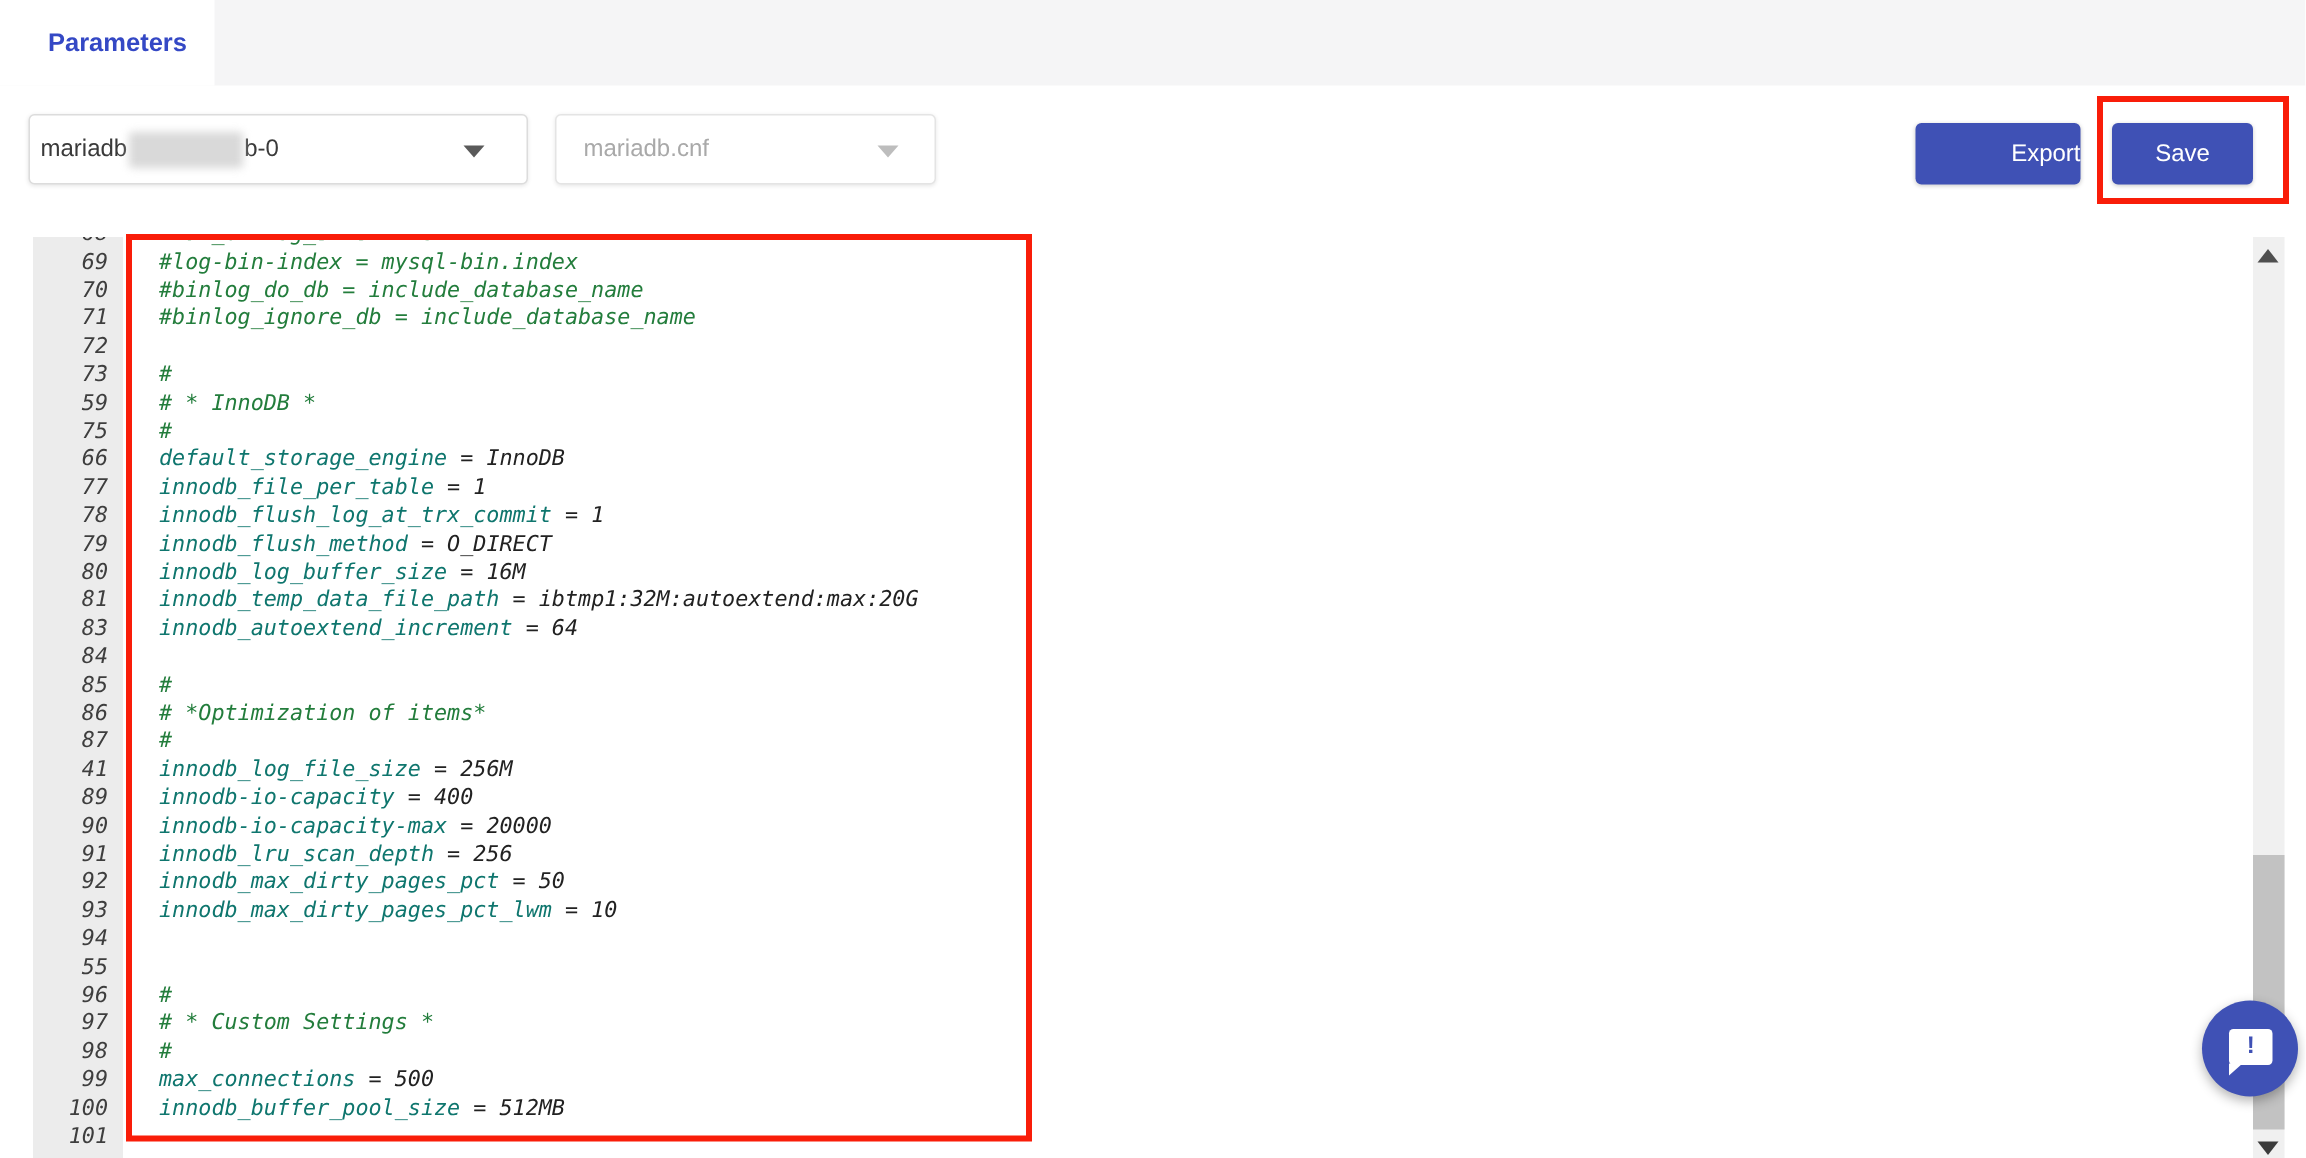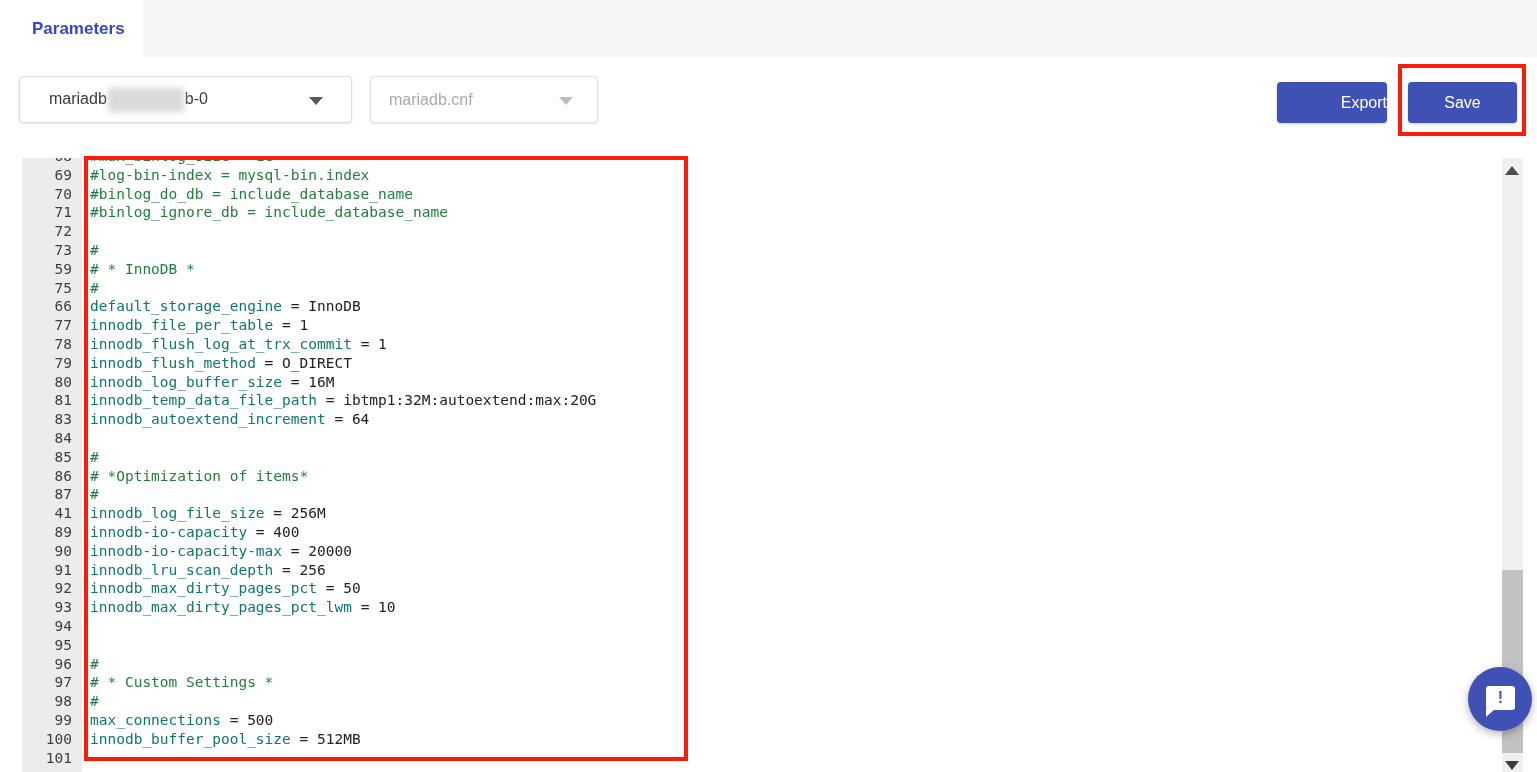--- a/index.html
+++ b/index.html
@@ -10,49 +10,49 @@
   
   .tabstrip { position:absolute; left:0; top:0; width:1537px; height:57px; background:#f5f5f6; }
   .tab { position:absolute; left:0; top:0; width:143px; height:57px; background:#ffffff;
          display:flex; align-items:center; padding-left:32px; cursor:pointer; }
   .tab-label { color:#3448c5; font-size:17px; font-weight:bold; }
 
   
   .select { position:absolute; top:76px; height:47px; background:#fff; border:1px solid #dcdcdc;
             border-radius:4px; box-shadow:0 1px 3px rgba(0,0,0,0.10);
             display:flex; align-items:center; font-size:16px; color:#3a3a3a; }
-  .sel-instance { left:19px; width:333px; padding-left:29px; }
-  .sel-file { left:370px; width:228px; padding-left:18px; color:#a9a9a9; border-color:#e4e4e4; }
+  .sel-instance { left:19px; width:333px; padding-left:7px; }
+  .sel-file { left:370px; width:254px; padding-left:18px; color:#a9a9a9; border-color:#e4e4e4; }
   .caret { position:absolute; width:0; height:0; border-left:7px solid transparent;
            border-right:7px solid transparent; border-top:8px solid #5a5a5a; top:20px; }
   .sel-instance .caret { right:28px; }
   .sel-file .caret { right:24px; border-top-color:#bdbdbd; }
   .redact { display:inline-block; width:76px; height:24px; margin:0 1px; vertical-align:middle;
             background:#d9d9d9; filter:blur(3px); border-radius:2px; }
 
   .btn { position:absolute; top:82px; height:41px; background:#3f51b5; color:#fff; border:none;
          border-radius:4px; font-size:16px; font-family:"Liberation Sans",sans-serif;
          cursor:pointer; box-shadow:0 1px 3px rgba(0,0,0,0.2); }
   .btn-export { left:1277px; width:110px;text-align:right; }
-  .btn-save   { left:1408px; width:109px; }
+  .btn-save   { left:1408px; width:94px; }
 
   
   .annot { position:absolute; border:4px solid #f91d09; pointer-events:none; z-index:40; }
   .annot-save { left:1398px; top:64px; width:128px; height:72px; }
   .annot-code { left:84px; top:156px; width:604px; height:605px; }
 
   
   .editor { position:absolute; left:22px; top:158px; width:1188px; height:614px;
-            background:#fff; overflow:hidden; }
+            background:#fff; overflow:hidden;font-style:italic; }
   .gutter-bg { position:absolute; left:0; top:0; width:60px; height:100%; background:#ececec; }
   .lines { position:absolute; left:0; top:-11px; width:100%;
            font-family:"DejaVu Sans Mono","Liberation Mono",monospace; font-size:14.5px; }
   .row { display:flex; height:18.8px; line-height:18.8px; white-space:pre; }
   .ln { width:60px; flex:0 0 60px; text-align:right; padding-right:10px; color:#3e3e3e; }
-  .code { padding-left:8px; color:#222; }
+  .code { padding-left:24px; color:#222; }
   .tok-comment { color:#237d3c; }
   .tok-key { color:#0f766e; }
 
   
   .scrollbar { position:absolute; left:1502px; top:158px; width:21px; height:614px;
                background:#f0f0f0; z-index:30; }
   .sb-up { position:absolute; top:8px; left:3px; width:0; height:0;
            border-left:7px solid transparent; border-right:7px solid transparent;
            border-bottom:9px solid #4f4f4f; cursor:pointer; }
   .sb-thumb { position:absolute; top:412px; left:0; width:21px; height:183px; background:#c2c2c2;
@@ -118,21 +118,21 @@
         <div class="row"><span class="ln">85</span><span class="code"><span class="tok-comment">#</span></span></div>
         <div class="row"><span class="ln">86</span><span class="code"><span class="tok-comment"># *Optimization of items*</span></span></div>
         <div class="row"><span class="ln">87</span><span class="code"><span class="tok-comment">#</span></span></div>
         <div class="row"><span class="ln">41</span><span class="code"><span class="tok-key">innodb_log_file_size</span> = 256M</span></div>
         <div class="row"><span class="ln">89</span><span class="code"><span class="tok-key">innodb-io-capacity</span> = 400</span></div>
         <div class="row"><span class="ln">90</span><span class="code"><span class="tok-key">innodb-io-capacity-max</span> = 20000</span></div>
         <div class="row"><span class="ln">91</span><span class="code"><span class="tok-key">innodb_lru_scan_depth</span> = 256</span></div>
         <div class="row"><span class="ln">92</span><span class="code"><span class="tok-key">innodb_max_dirty_pages_pct</span> = 50</span></div>
         <div class="row"><span class="ln">93</span><span class="code"><span class="tok-key">innodb_max_dirty_pages_pct_lwm</span> = 10</span></div>
         <div class="row"><span class="ln">94</span><span class="code"></span></div>
-        <div class="row"><span class="ln">95</span><span class="code"></span></div>
+        <div class="row"><span class="ln">55</span><span class="code"></span></div>
         <div class="row"><span class="ln">96</span><span class="code"><span class="tok-comment">#</span></span></div>
         <div class="row"><span class="ln">97</span><span class="code"><span class="tok-comment"># * Custom Settings *</span></span></div>
         <div class="row"><span class="ln">98</span><span class="code"><span class="tok-comment">#</span></span></div>
         <div class="row"><span class="ln">99</span><span class="code"><span class="tok-key">max_connections</span> = 500</span></div>
         <div class="row"><span class="ln">100</span><span class="code"><span class="tok-key">innodb_buffer_pool_size</span> = 512MB</span></div>
         <div class="row"><span class="ln">101</span><span class="code"></span></div>
       </div>
   </div>
 
   <div class="scrollbar">

